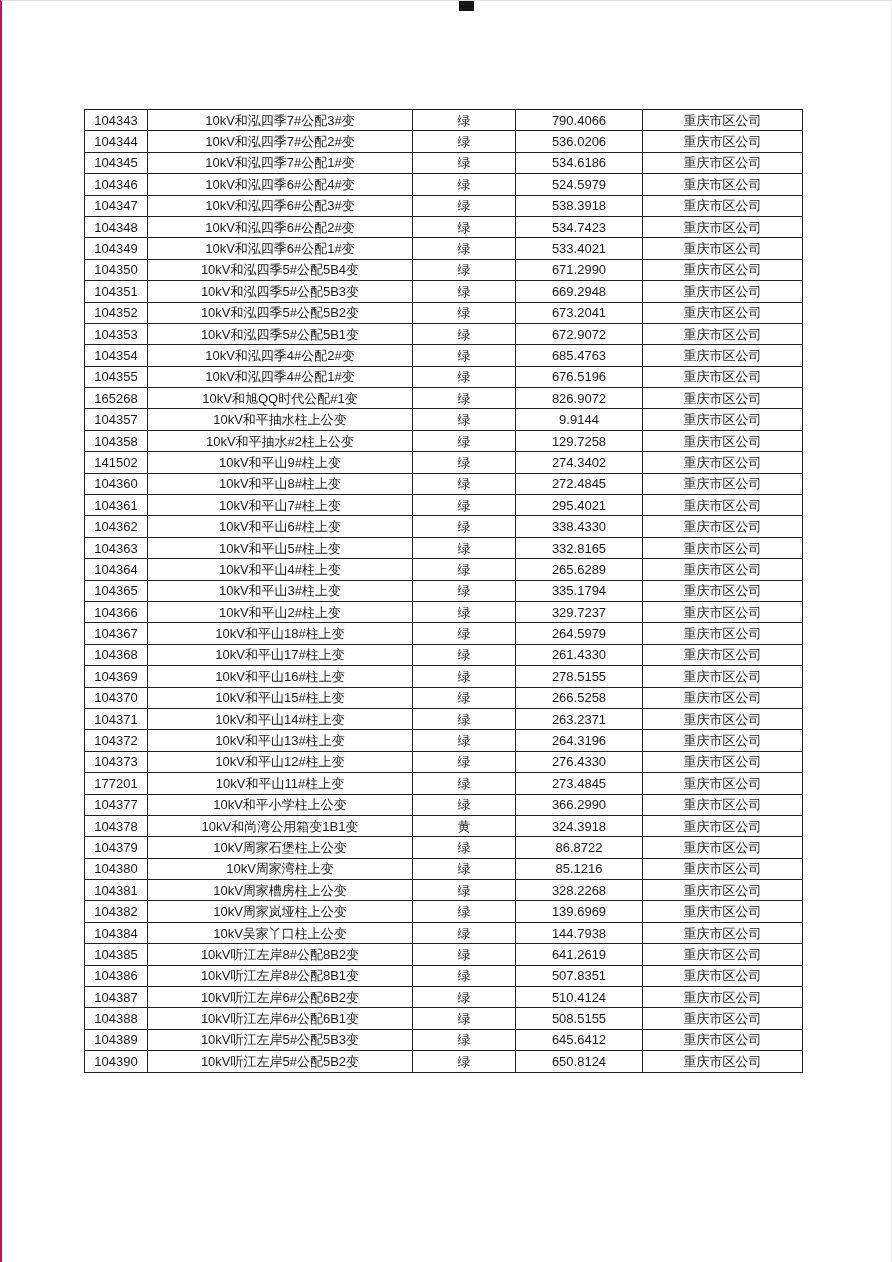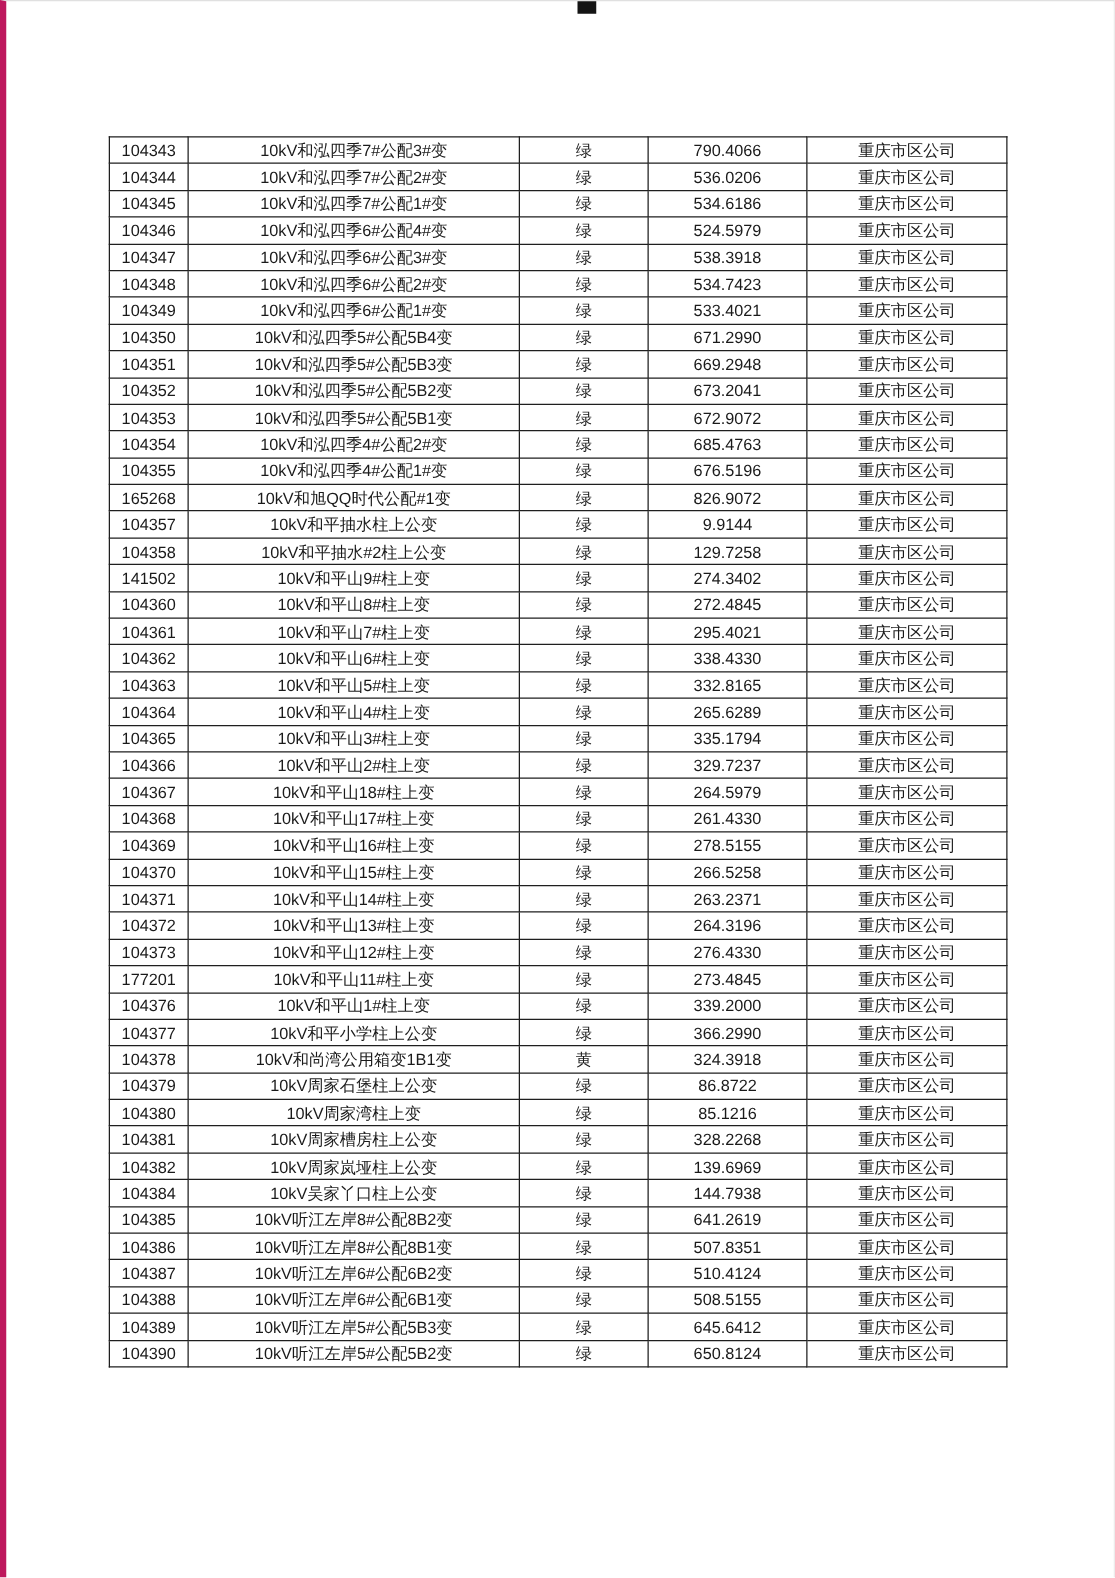--- a/index.html
+++ b/index.html
@@ -10,21 +10,21 @@
     font-family: "Liberation Sans", "DejaVu Sans", sans-serif;
     color: #1a1a1a;
     overflow: hidden;
     position: relative;
   }
   .page {
     position: absolute;
     left: 0; top: 0;
     width: 892px; height: 1262px;
     background: #ffffff;
-    border-left: 5px solid #be185d;
+    border-left: 2px solid #be185d;
     border-right: 1px solid #ececec;
     border-top: 1px solid #e0e0e0;
   }
   .top-marker {
     position: absolute;
     left: 457px;
     top: 0;
     width: 15px;
     height: 10px;
     background: #141414;
@@ -319,27 +319,20 @@
 
   <tr>
     <td class="cell-id">177201</td>
     <td class="cell-name">10kV和平山11#柱上变</td>
     <td class="cell-status">绿</td>
     <td class="cell-value">273.4845</td>
     <td class="cell-company">重庆市区公司</td>
   </tr>
 
 
-  <tr>
-    <td class="cell-id">104376</td>
-    <td class="cell-name">10kV和平山1#柱上变</td>
-    <td class="cell-status">绿</td>
-    <td class="cell-value">339.2000</td>
-    <td class="cell-company">重庆市区公司</td>
-  </tr>
 
   <tr>
     <td class="cell-id">104377</td>
     <td class="cell-name">10kV和平小学柱上公变</td>
     <td class="cell-status">绿</td>
     <td class="cell-value">366.2990</td>
     <td class="cell-company">重庆市区公司</td>
   </tr>
 
   <tr>

